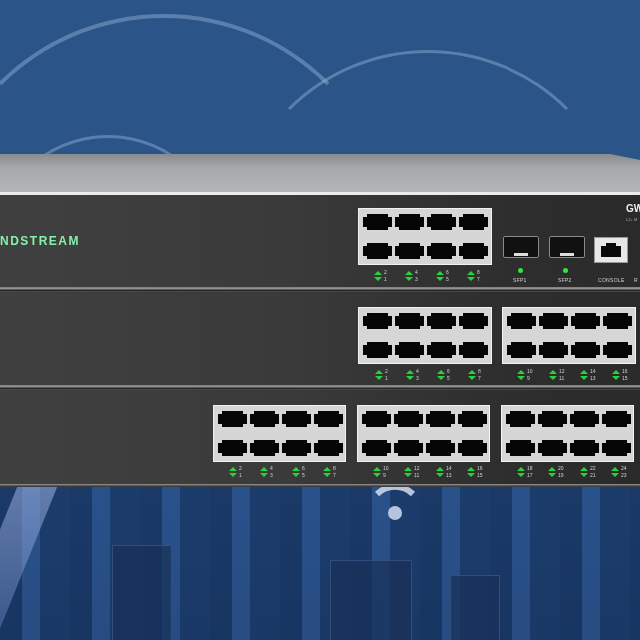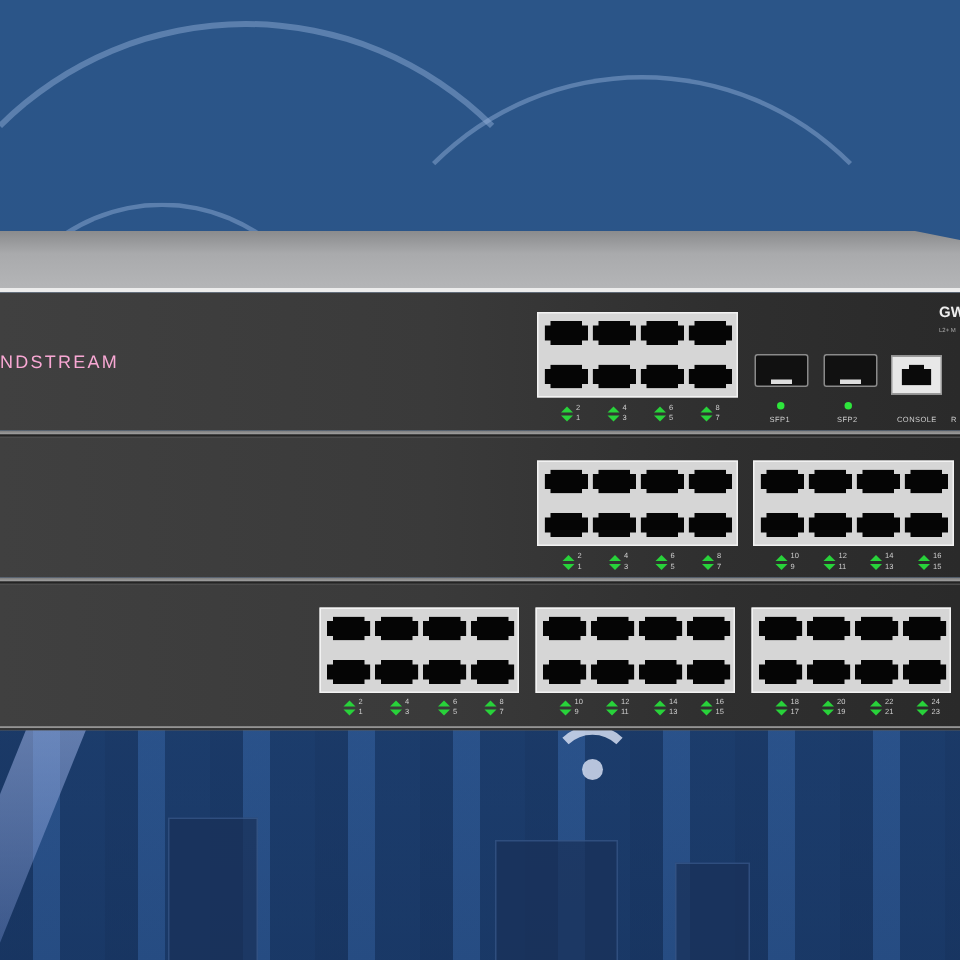--- a/index.html
+++ b/index.html
@@ -15,21 +15,21 @@
   .road{position:absolute;left:20px;top:480px;width:40px;height:200px;background:linear-gradient(180deg,rgba(160,180,230,0.55),rgba(100,130,200,0.3));transform:skewX(-22deg);transform-origin:top left;}
   .arc{position:absolute;border-radius:50%;border:3px solid rgba(150,180,220,0.45);border-bottom-color:transparent;border-left-color:transparent;border-right-color:transparent;}
   .wifi{position:absolute;left:355px;top:478px;width:80px;height:50px;}
   .lid{position:absolute;left:0;top:154px;width:640px;height:38px;
       background:linear-gradient(180deg,#8a8b8d 0%,#a9aaac 40%,#b4b5b7 100%);
       clip-path:polygon(0 0,610px 0,640px 6px,640px 100%,0 100%);}
   .lid-edge{position:absolute;left:0;top:192px;width:640px;height:3px;background:#ececec;}
   .unit{position:absolute;left:0;width:640px;
       background:linear-gradient(90deg,#404040 0%,#3a3a3a 45%,#2f2f2f 75%,#2a2a2a 100%);}
   .sep{position:absolute;left:0;width:640px;height:5px;background:linear-gradient(180deg,#7a7a7a 0,#999 40%,#1a1a1a 60%,#555 100%);}
-  .brand{position:absolute;left:0;top:234px;color:#f9a8d4;font-size:12px;letter-spacing:1.5px;font-weight:normal;}
+  .brand{position:absolute;left:0;top:234px;color:#86efac;font-size:12px;letter-spacing:1.5px;font-weight:bold;}
   .model{position:absolute;left:626px;top:203px;color:#eee;font-size:10px;font-weight:bold;}
   .model-sub{position:absolute;left:626px;top:217px;color:#aaa;font-size:4px;}
   .port-block{position:absolute;background:#d6d6d6;border:1px solid #f2f2f2;box-sizing:border-box;}
   .port{position:absolute;width:29px;height:16px;background:#050505;
       clip-path:polygon(4px 0,25px 0,25px 3px,29px 3px,29px 13px,25px 13px,25px 16px,4px 16px,4px 13px,0 13px,0 3px,4px 3px);}
   .led-group{position:absolute;height:14px;width:24px;}
   .led-up{position:absolute;left:0;top:1px;width:0;height:0;border-left:4px solid transparent;border-right:4px solid transparent;border-bottom:4px solid #28d23a;}
   .led-dn{position:absolute;left:0;top:7px;width:0;height:0;border-left:4px solid transparent;border-right:4px solid transparent;border-top:4px solid #28d23a;}
   .led-num{position:absolute;left:10px;font-size:5px;color:#cfcfcf;line-height:5px;}
   .led-num.top{top:0;} .led-num.bot{top:7px;}

